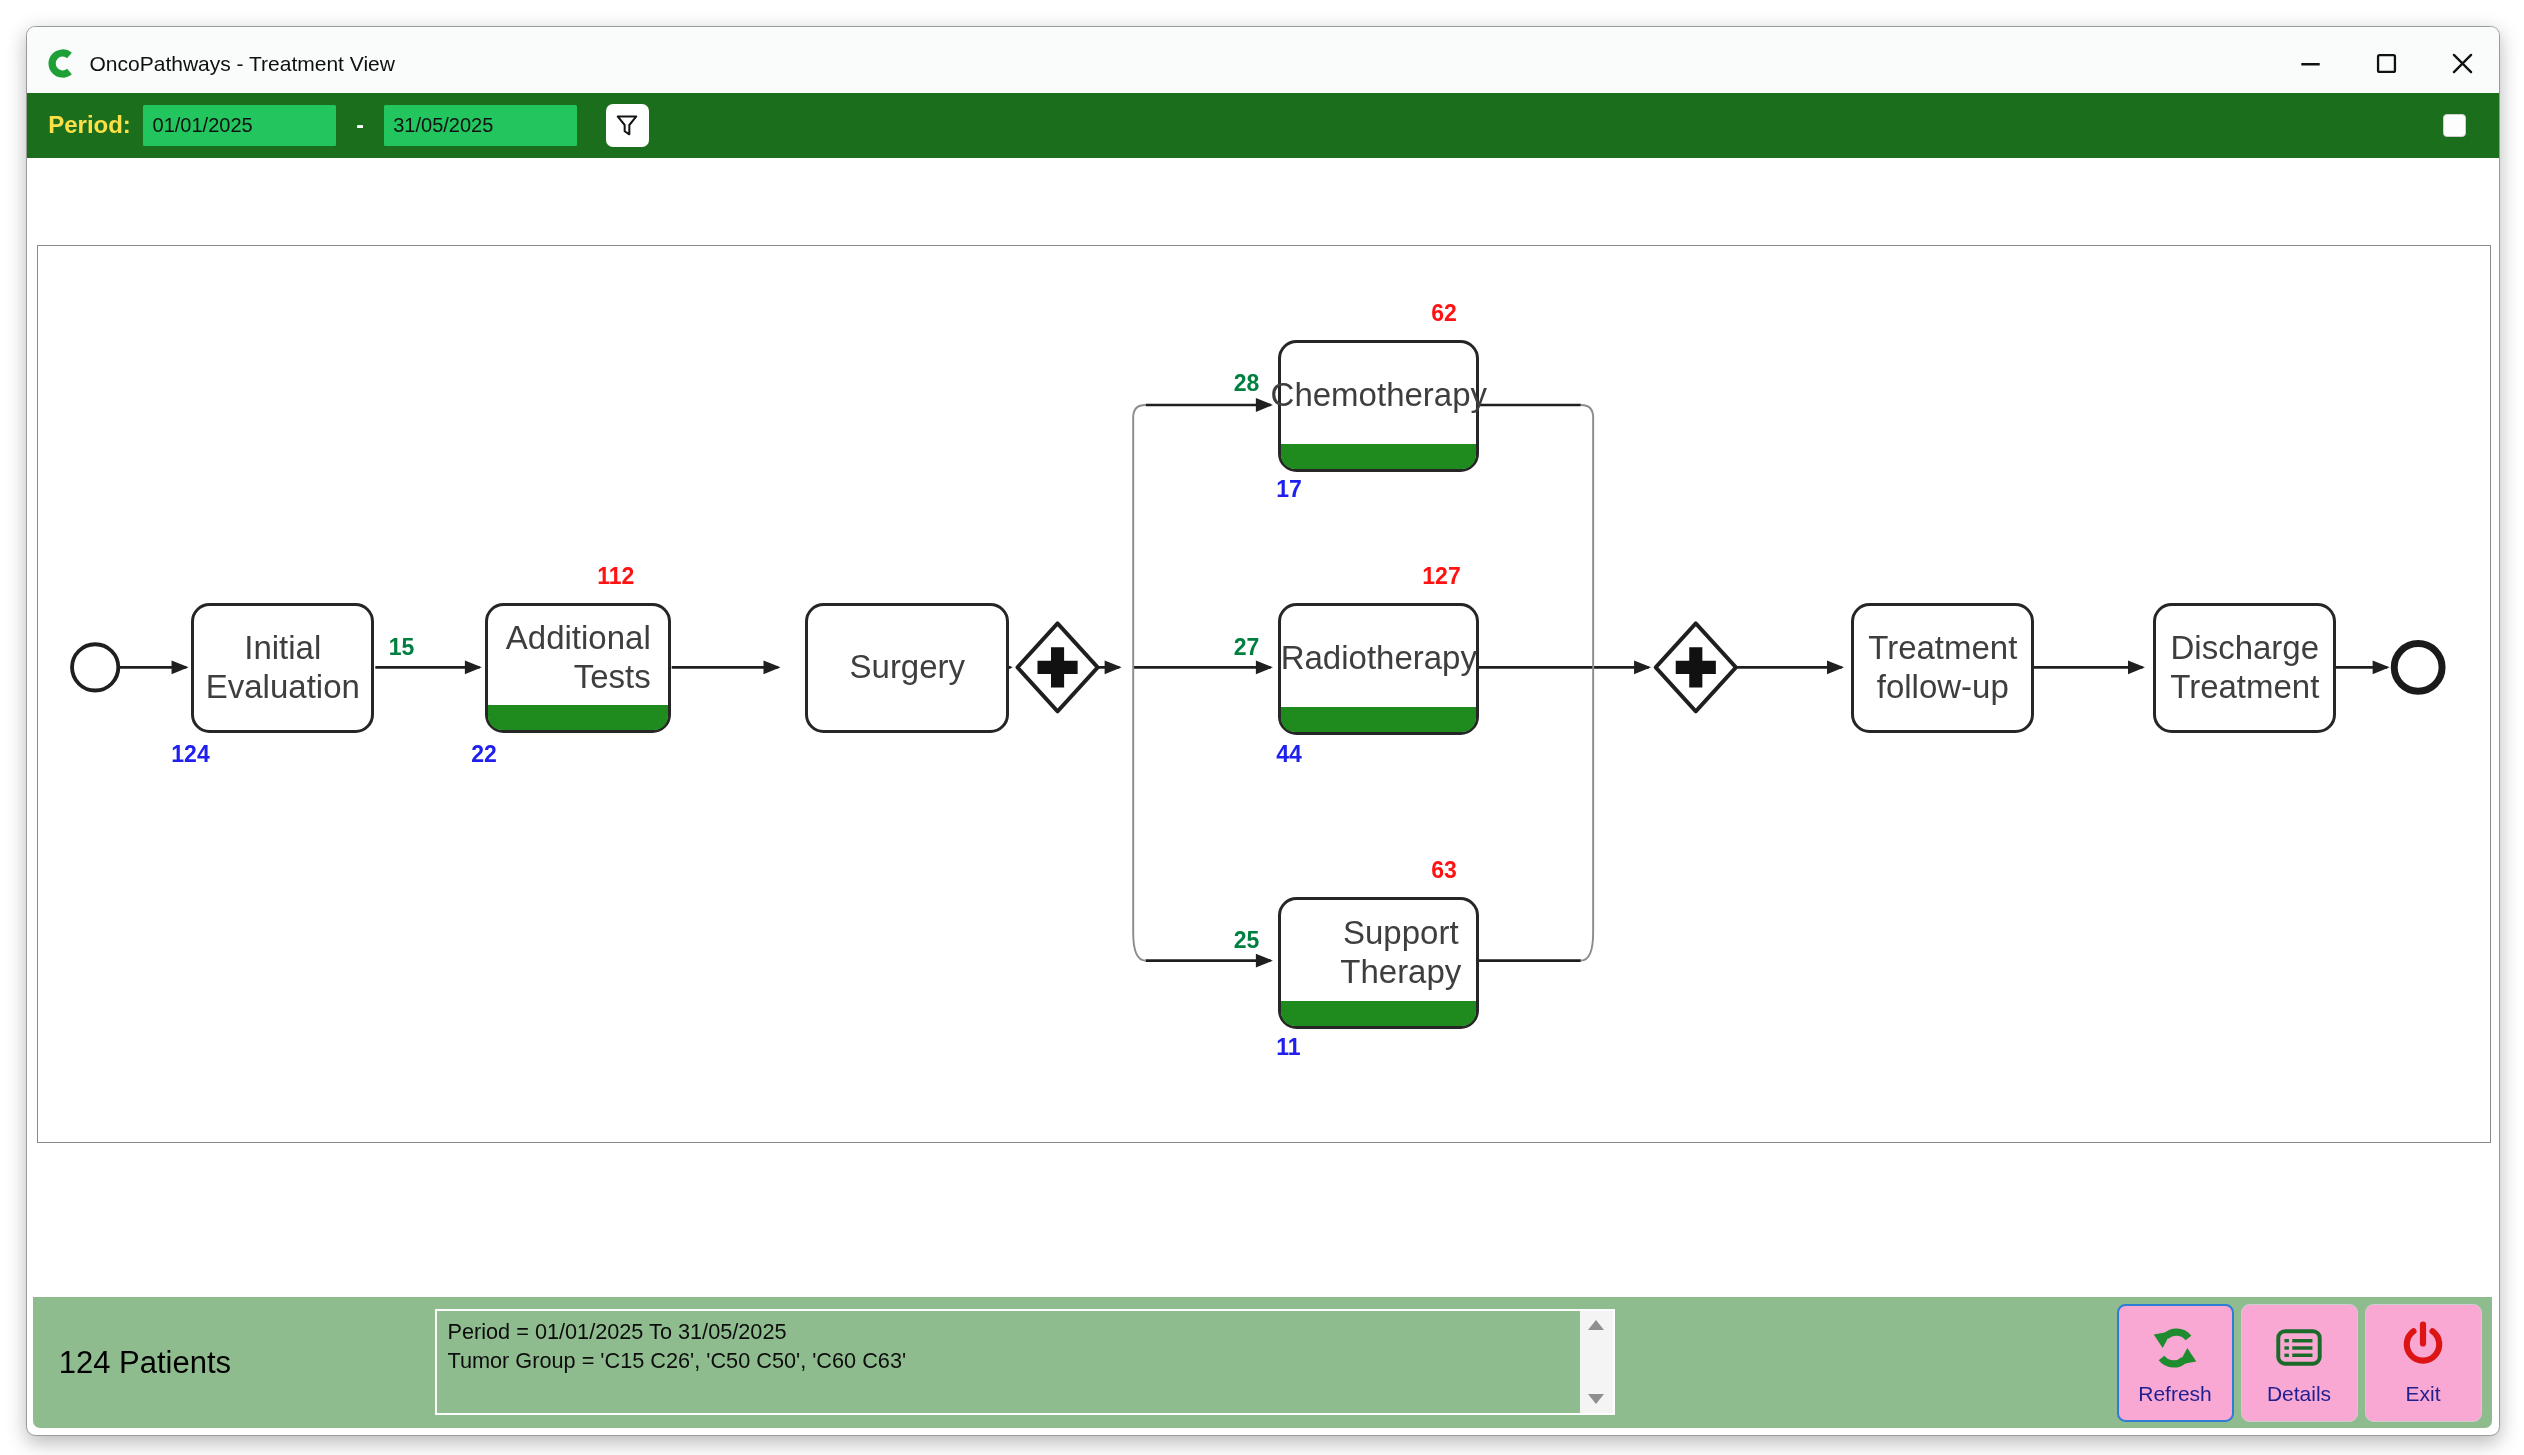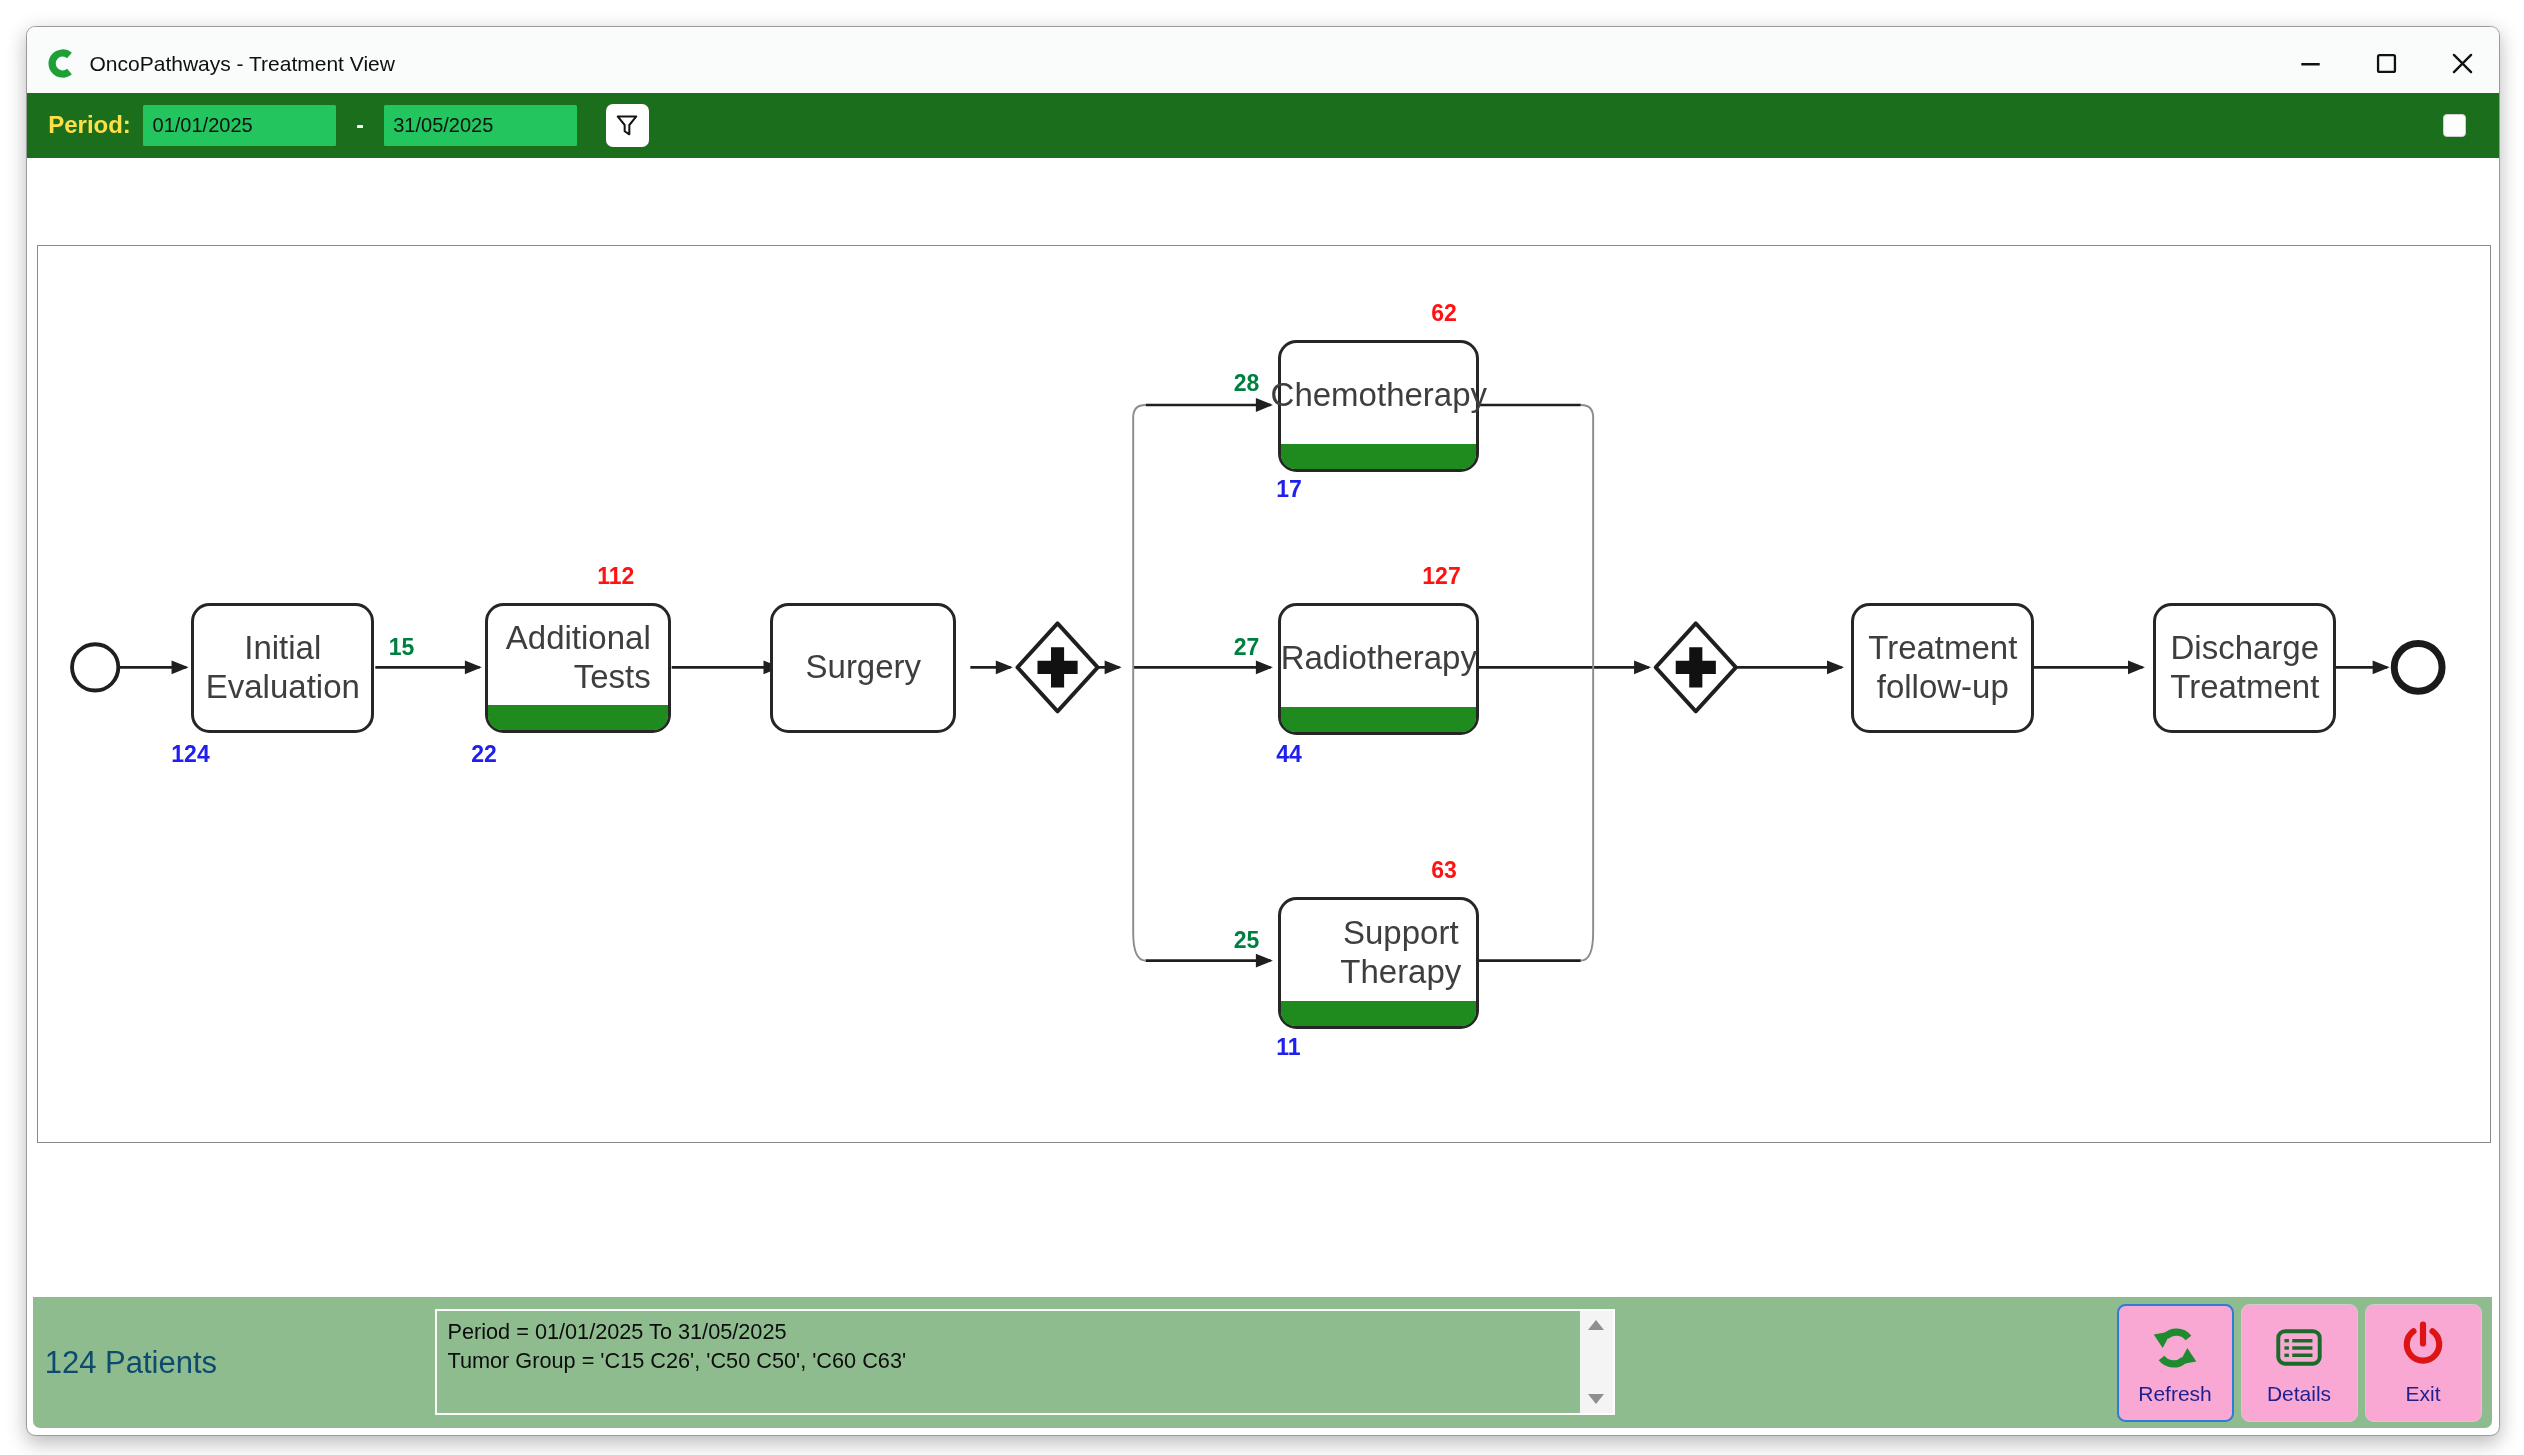--- a/index.html
+++ b/index.html
@@ -63,21 +63,21 @@
   .num-red  { color:var(--label-red); }
   .num-blue { color:var(--label-blue); }
   .num-green{ color:var(--label-green); width:60px; text-align:right; }
 
   
   .statusbar {
     position:absolute; left:6.2px; right:6.2px; bottom:6.2px; height:131px;
     background:var(--status-green); border-radius:0 0 7px 7px;
     display:flex; align-items:center;
   }
-  .patients { font-size:31px; color:#0c4a6e; margin-left:12px; }
+  .patients { font-size:31px; color:#000000; margin-left:26px; }
   .filter-box {
     position:absolute; left:402px; top:11.6px; width:1180px; height:106px;
     border:2.3px solid #fcfcfc; color:#0c0c0c; font-size:21.7px; line-height:29px;
     padding:6.2px 46px 6.2px 10.8px; overflow:hidden;
   }
   .vscroll {
     position:absolute; right:0; top:0; bottom:0; width:32.5px; background:#f4f4f4;
     display:flex; flex-direction:column; justify-content:space-between; align-items:center;
     padding:9.3px 0; cursor:pointer;
   }
@@ -190,21 +190,21 @@
 
         <div class="node" style="left:153px;top:357px;width:183px;height:130px;">
           <span class="lbl">Initial
 Evaluation</span>
         </div>
         <div class="node has-strip" style="left:447px;top:357px;width:186px;height:130px;text-align:right;">
           <span class="lbl">Additional
 Tests</span>
           <span class="strip"></span>
         </div>
-        <div class="node" style="left:732px;top:357px;width:186px;height:130px;">
+        <div class="node" style="left:767px;top:357px;width:204px;height:130px;">
           <span class="lbl">Surgery</span>
         </div>
         <div class="node has-strip" style="left:1240px;top:94px;width:201px;height:132px;">
           <span class="lbl">Chemotherapy</span>
           <span class="strip"></span>
         </div>
         <div class="node has-strip" style="left:1240px;top:357px;width:201px;height:132px;">
           <span class="lbl">Radiotherapy</span>
           <span class="strip"></span>
         </div>

